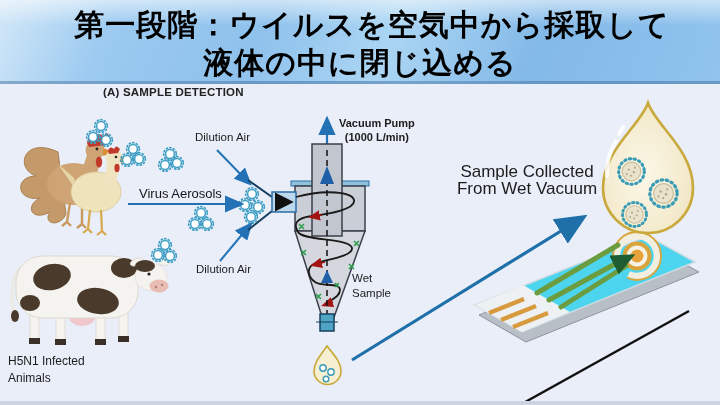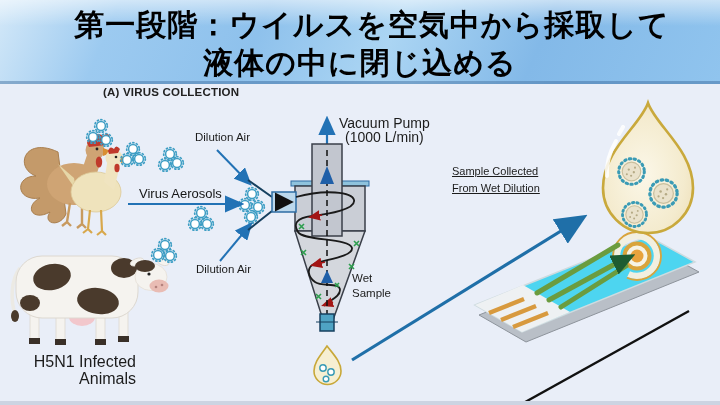--- a/index.html
+++ b/index.html
@@ -28,24 +28,24 @@
   #title1{top:5px;padding-left:12px;}
   #title2{top:43px;text-align:center;}
   
   .lbl{position:absolute;color:#1c1c1c;white-space:nowrap;}
   .sec{font-weight:bold;font-size:11.5px;letter-spacing:.2px;color:#222;}
   #sec-a{left:103px;top:86px;}
   #sec-b{left:479px;top:86px;}
   #dil-top{left:195px;top:131px;font-size:11.5px;}
   #dil-bot{left:196px;top:263px;font-size:11.5px;}
   #aerosols-lbl{left:139px;top:186px;font-size:13px;color:#161616;}
-  #vac-lbl{left:339px;top:116px;font-size:14px;line-height:14px;text-align:center;}
+  #vac-lbl{left:339px;top:116px;font-size:11px;line-height:14px;text-align:center;font-weight:bold;}
   #wet-lbl{left:352px;top:271px;width:60px;font-size:11.5px;line-height:15px;text-align:left;}
-  #h5n1-lbl{left:8px;top:353px;width:128px;font-size:16px;line-height:17px;text-align:right;}
-  #sample-lbl{left:452px;top:163px;width:150px;font-size:11px;line-height:17px;text-align:left;text-decoration:underline;}
+  #h5n1-lbl{left:8px;top:353px;width:128px;font-size:12px;line-height:17px;text-align:left;}
+  #sample-lbl{left:452px;top:163px;width:150px;font-size:17px;line-height:17px;text-align:center;}
   #spce-lbl{left:629px;top:292px;font-size:12.5px;}
   
   #art{position:absolute;left:0;top:0;}
   
   #bottom-strip{position:absolute;left:0;bottom:0;width:720px;height:4px;background:#ccd4e2;}
 </style>
 </head>
 <body>
 
 <div id="page">
@@ -232,21 +232,21 @@
       <path d="M616,141 C609,153 606,165 607,176" stroke="#ffffff" stroke-width="4" stroke-linecap="round" fill="none" opacity="0.85"></path>
       <line x1="623" y1="127" x2="619" y2="134" stroke="#ffffff" stroke-width="4" stroke-linecap="round" opacity="0.85"></line>
       <use href="#virus" x="616" y="156" width="31" height="31"></use>
       <use href="#virus" x="647" y="177" width="33" height="33"></use>
       <use href="#virus" x="620" y="200" width="29" height="29"></use>
     </g>
 
     <line x1="689" y1="311" x2="518" y2="406" stroke="#111" stroke-width="2.4"></line>
   </svg>
 
-  <div id="sec-a" class="lbl sec">(A) VIRUS COLLECTION</div>
+  <div id="sec-a" class="lbl sec">(A) SAMPLE DETECTION</div>
 
   <div id="dil-top" class="lbl">Dilution Air</div>
   <div id="aerosols-lbl" class="lbl">Virus Aerosols</div>
   <div id="dil-bot" class="lbl">Dilution Air</div>
 
   <div id="vac-lbl" class="lbl">
     <div>Vacuum Pump</div>
     <div>(1000 L/min)</div>
   </div>
 
@@ -255,18 +255,18 @@
     <div>Sample</div>
   </div>
 
   <div id="h5n1-lbl" class="lbl">
     <div>H5N1 Infected</div>
     <div>Animals</div>
   </div>
 
   <div id="sample-lbl" class="lbl">
     <div>Sample Collected</div>
-    <div>From Wet Dilution</div>
+    <div>From Wet Vacuum</div>
   </div>
 
 
   <div id="bottom-strip"></div>
 </div>
 
 </body></html>

